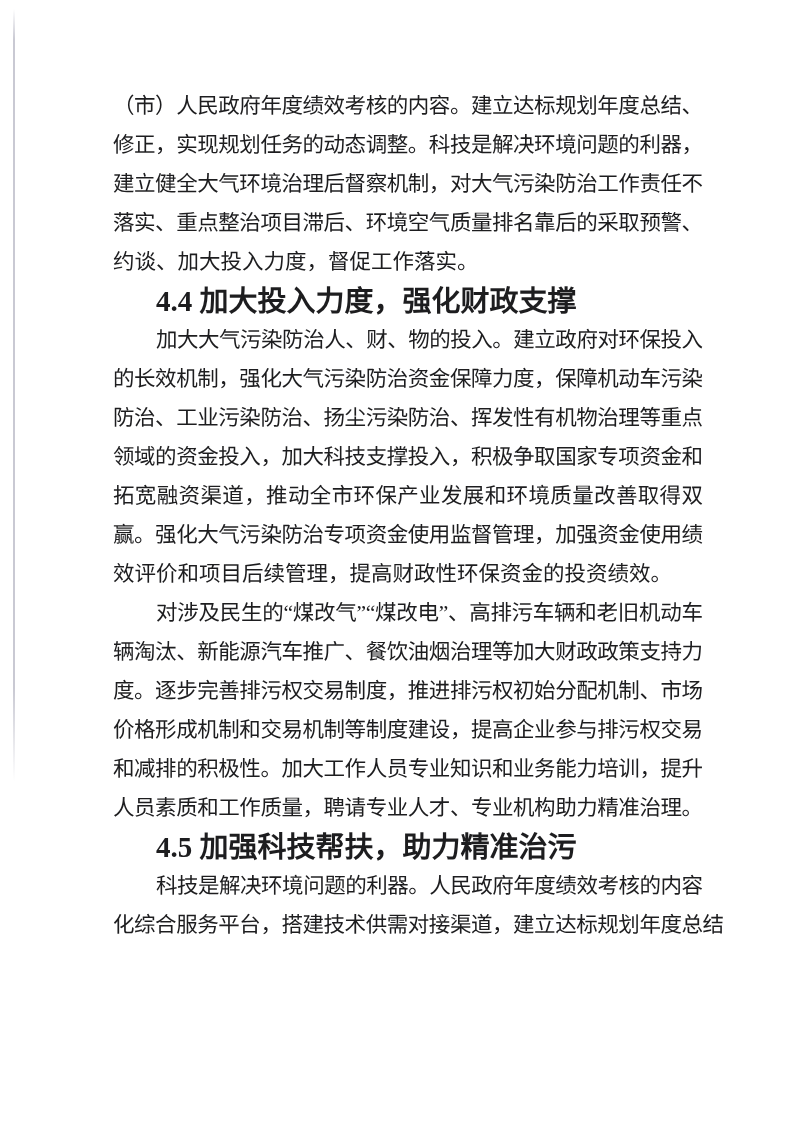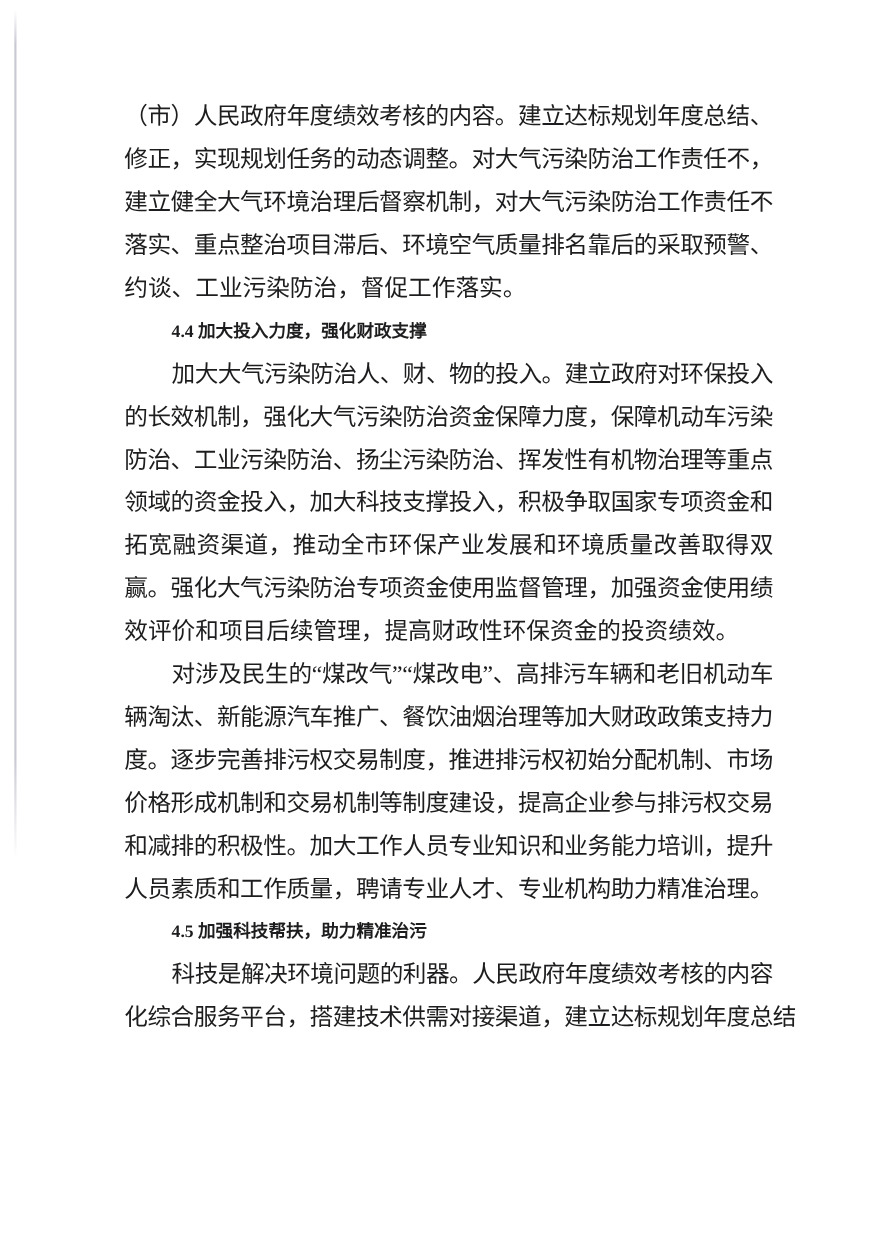--- a/index.html
+++ b/index.html
@@ -42,35 +42,35 @@
     height: 39px;
     line-height: 39px;
     font-size: 21.5px;
     white-space: nowrap;
     letter-spacing: 0;
   }
   .line.indent { padding-left: 43px; }
   .line.heading {
     padding-left: 43px;
     font-weight: 700;
-    font-size: 16px;
+    font-size: 29px;
   }
   .line span { display: inline-block; }
 </style>
 </head>
 <body>
 
 <div class="page">
   <div class="scan-line"></div>
   <div class="text-block">
       <div class="line justify"><span style="letter-spacing: -0.445023px;">（市）人民政府年度绩效考核的内容。建立达标规划年度总结、</span></div>
-      <div class="line justify"><span style="letter-spacing: -0.445023px;">修正，实现规划任务的动态调整。对大气污染防治工作责任不，</span></div>
+      <div class="line justify"><span style="letter-spacing: -0.445023px;">修正，实现规划任务的动态调整。科技是解决环境问题的利器，</span></div>
       <div class="line justify"><span style="letter-spacing: -0.445023px;">建立健全大气环境治理后督察机制，对大气污染防治工作责任不</span></div>
       <div class="line justify"><span style="letter-spacing: -0.445023px;">落实、重点整治项目滞后、环境空气质量排名靠后的采取预警、</span></div>
-      <div class="line"><span>约谈、工业污染防治，督促工作落实。</span></div>
+      <div class="line"><span>约谈、加大投入力度，督促工作落实。</span></div>
       <div class="line heading"><span>4.4 加大投入力度，强化财政支撑</span></div>
       <div class="line indent justify"><span style="letter-spacing: -0.480625px;">加大大气污染防治人、财、物的投入。建立政府对环保投入</span></div>
       <div class="line justify"><span style="letter-spacing: -0.445023px;">的长效机制，强化大气污染防治资金保障力度，保障机动车污染</span></div>
       <div class="line justify"><span style="letter-spacing: -0.445023px;">防治、工业污染防治、扬尘污染防治、挥发性有机物治理等重点</span></div>
       <div class="line justify"><span style="letter-spacing: -0.445023px;">领域的资金投入，加大科技支撑投入，积极争取国家专项资金和</span></div>
       <div class="line justify"><span style="letter-spacing: 0.364784px;">拓宽融资渠道，推动全市环保产业发展和环境质量改善取得双</span></div>
       <div class="line justify"><span style="letter-spacing: -0.445023px;">赢。强化大气污染防治专项资金使用监督管理，加强资金使用绩</span></div>
       <div class="line"><span>效评价和项目后续管理，提高财政性环保资金的投资绩效。</span></div>
       <div class="line indent justify"><span style="letter-spacing: -0.266204px;">对涉及民生的“煤改气”“煤改电”、高排污车辆和老旧机动车</span></div>
       <div class="line justify"><span style="letter-spacing: -0.445023px;">辆淘汰、新能源汽车推广、餐饮油烟治理等加大财政政策支持力</span></div>

